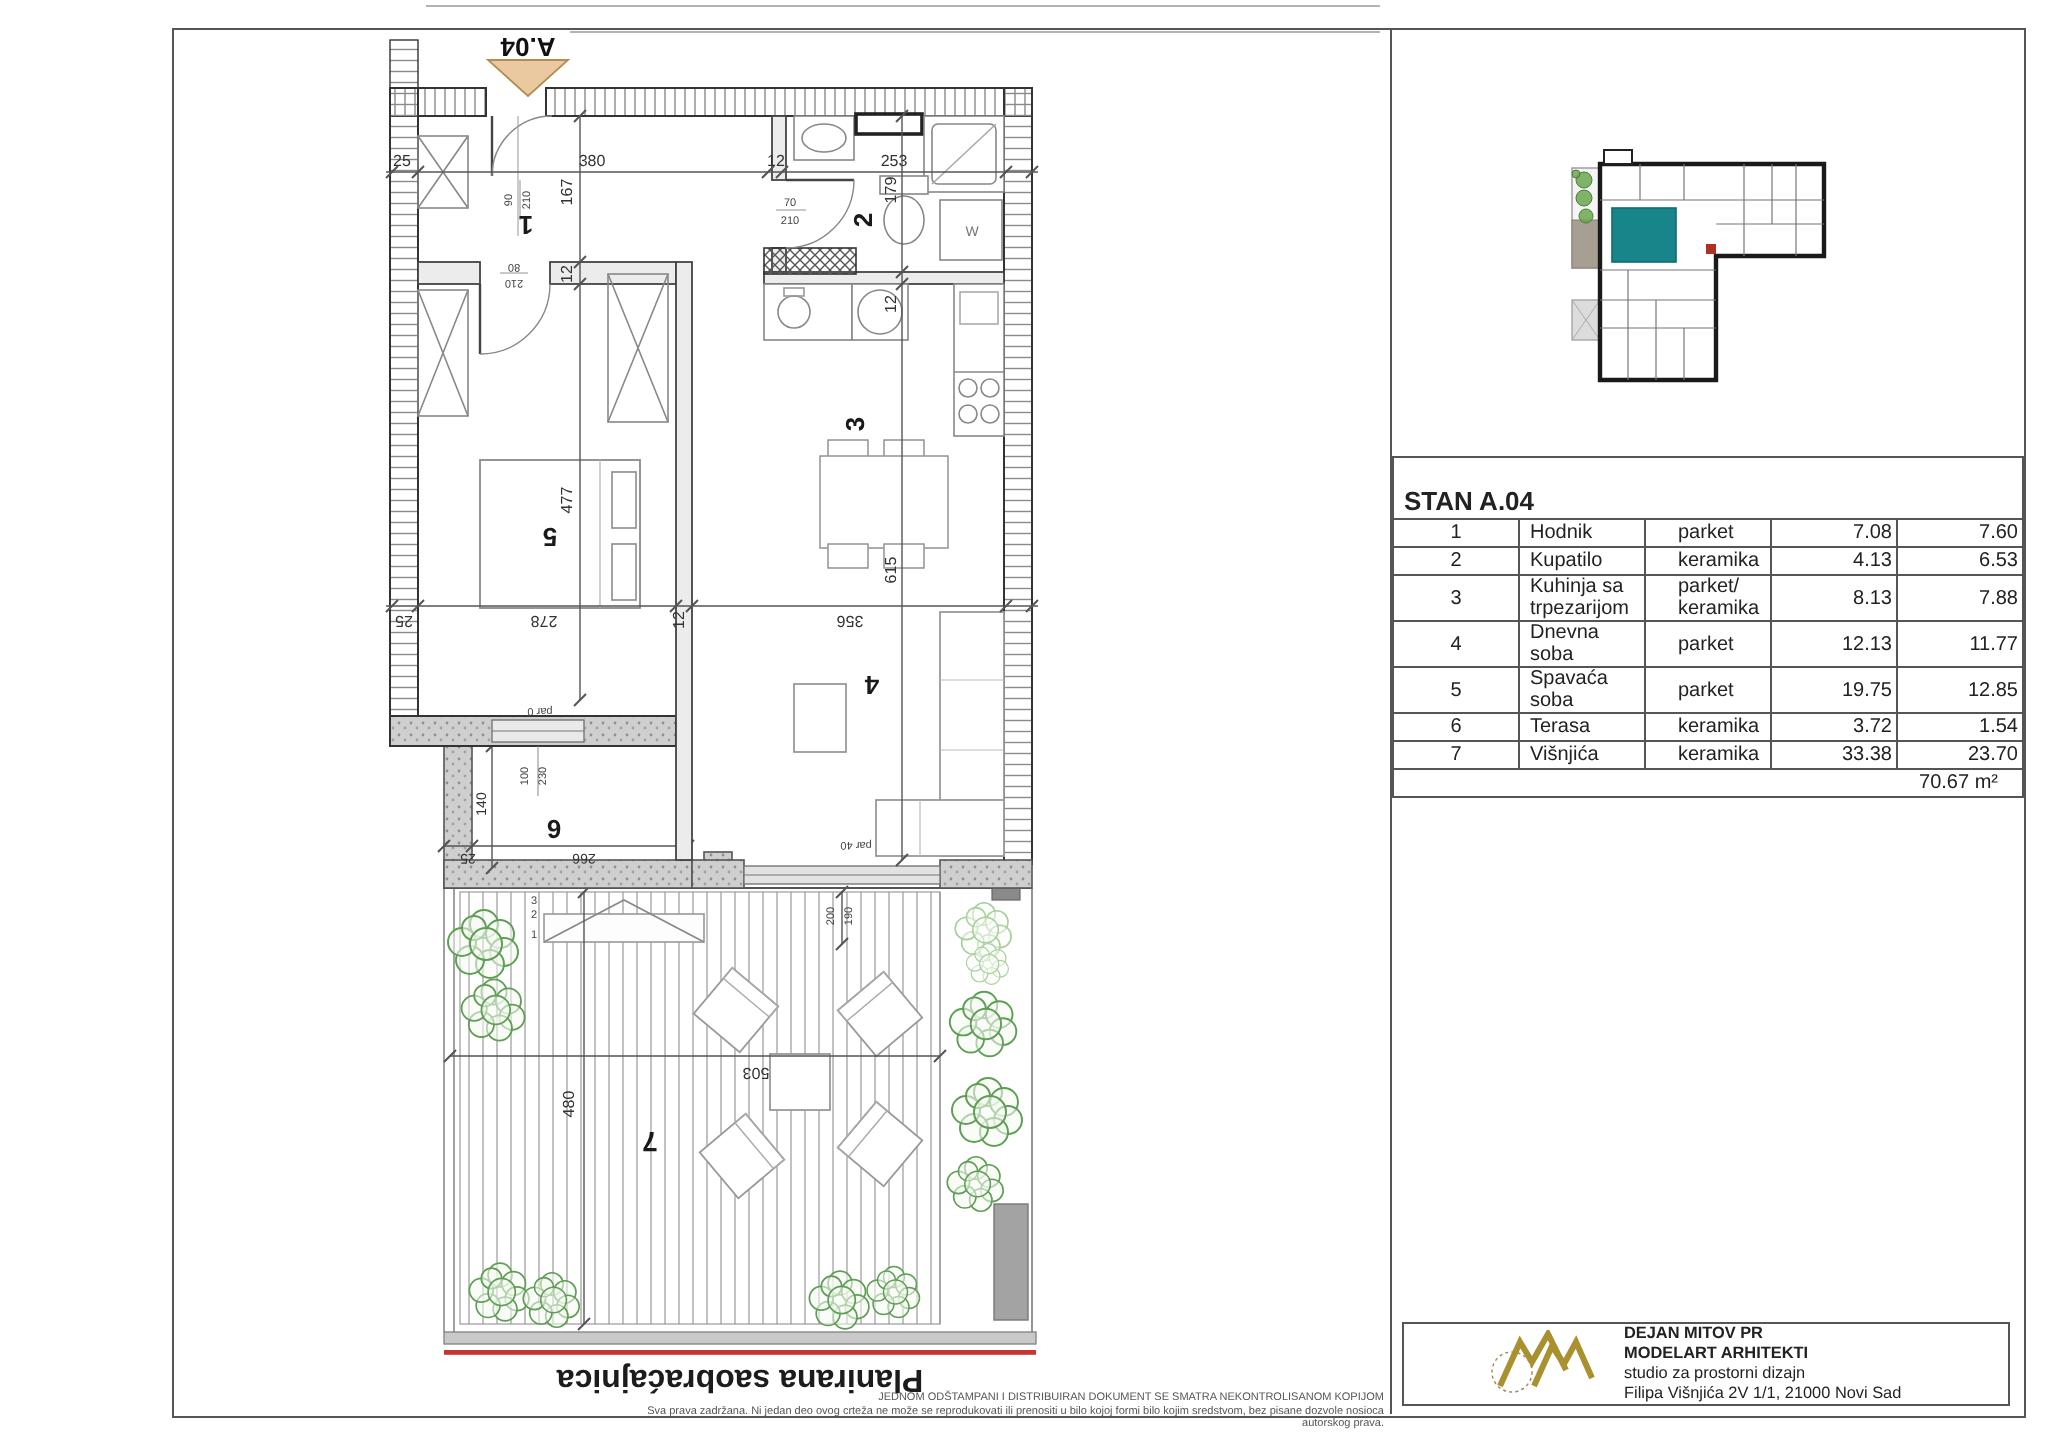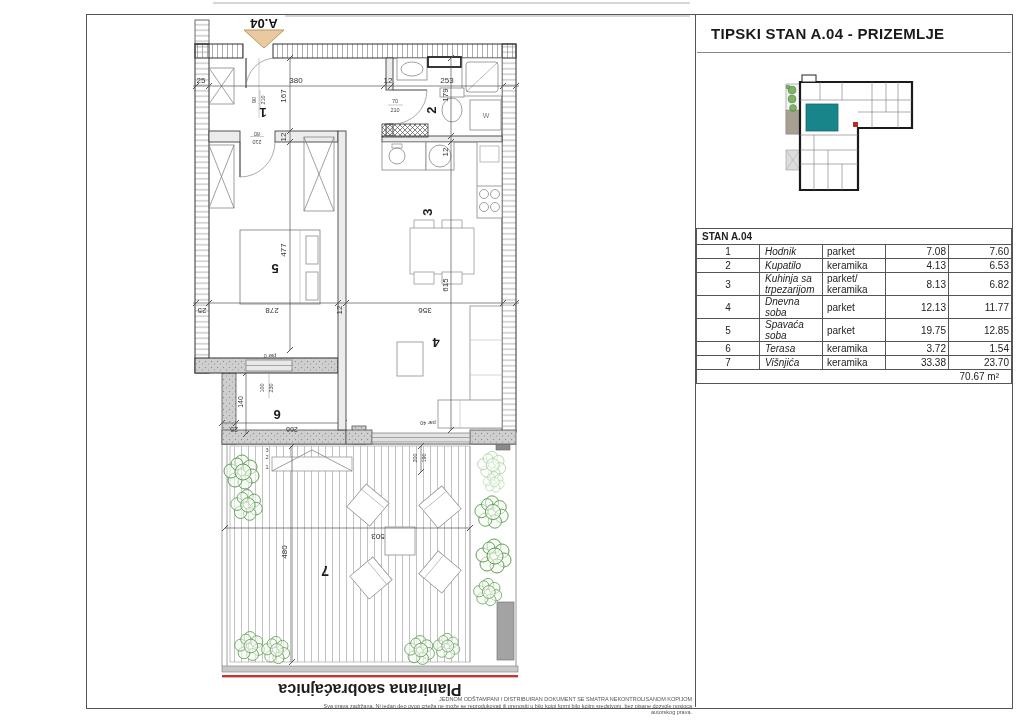--- a/index.html
+++ b/index.html
@@ -8,25 +8,25 @@
   .abs{position:absolute;}
   #sheet-border{left:86px;top:14px;width:925px;height:693px;border:1.2px solid #555;}
   #panel-divider{left:695px;top:14px;width:1.2px;height:693px;background:#555;}
   #title-box{left:697px;top:15px;width:314px;height:38px;border-bottom:1px solid #888;
              display:flex;align-items:center;padding-left:14px;box-sizing:border-box;}
   #title-box .t{font-size:15px;font-weight:bold;letter-spacing:.3px;color:#1a1a1a;}
   
   #area-table{left:696px;top:228px;width:316px;border-collapse:collapse;table-layout:fixed;
               font-size:10px;color:#222;}
   #area-table, #area-table td, #area-table th{border:1px solid #555;}
-  #area-table th{font-size:10px;text-align:left;padding:1px 0 1px 5px;height:13px;}
+  #area-table th{font-size:13px;text-align:left;padding:14px 0 1px 5px;height:13px;}
   #area-table td{height:13px;padding:0 2px;line-height:11px;}
   #area-table td.c0{text-align:center;}
-  #area-table td.c1{padding-left:5px;font-style:italic;}
-  #area-table td.c2{padding-left:4px;white-space:pre-line;}
+  #area-table td.c1{padding-left:5px;}
+  #area-table td.c2{padding-left:16px;white-space:pre-line;}
   #area-table td.c3,#area-table td.c4{text-align:right;}
   #total-row td{text-align:right;padding-right:12px;height:13px;}
   
   #footer-box{left:701px;top:661px;width:304px;height:42px;border:1px solid #555;
               display:flex;align-items:center;box-sizing:border-box;}
   #footer-logo{margin-left:40px;flex:0 0 auto;}
   #footer-text{margin-left:12px;font-size:8.2px;line-height:10.2px;color:#222;}
   #footer-text .b{font-weight:bold;}
   
   #road-label{left:220px;top:680px;width:300px;text-align:center;font-size:16px;font-weight:600;
@@ -329,23 +329,20 @@
           <circle cx="792" cy="99" r="4"></circle>
           <circle cx="793" cy="108" r="3.5"></circle>
           <circle cx="788" cy="87" r="2"></circle>
       </g>
     </g>
   </svg>
 
   <div class="abs" id="sheet-border"></div>
   <div class="abs" id="panel-divider"></div>
 
-  <div class="abs" id="title-box">
-    <span class="t">TIPSKI STAN A.04 - PRIZEMLJE</span>
-  </div>
 
   <table class="abs" id="area-table">
     <thead>
       <tr>
           <th colspan="5">STAN A.04</th>
         </tr>
     </thead>
     <tbody>
         <tr>
           <td class="c0">1</td>
@@ -360,21 +357,21 @@
           <td class="c2">keramika</td>
           <td class="c3">4.13</td>
           <td class="c4">6.53</td>
         </tr>
         <tr>
           <td class="c0">3</td>
           <td class="c1">Kuhinja sa trpezarijom</td>
           <td class="c2">parket/
 keramika</td>
           <td class="c3">8.13</td>
-          <td class="c4">6.82</td>
+          <td class="c4">7.88</td>
         </tr>
         <tr>
           <td class="c0">4</td>
           <td class="c1">Dnevna soba</td>
           <td class="c2">parket</td>
           <td class="c3">12.13</td>
           <td class="c4">11.77</td>
         </tr>
         <tr>
           <td class="c0">5</td>
@@ -402,14 +399,27 @@
       <tr id="total-row">
         <td colspan="5">70.67 m²</td>
       </tr>
     </tbody>
   </table>
 
   <div class="abs" id="road-label">Planirana saobraćajnica</div>
   <div class="abs tiny-line" id="tiny1">JEDNOM ODŠTAMPANI I DISTRIBUIRAN DOKUMENT SE SMATRA NEKONTROLISANOM KOPIJOM</div>
   <div class="abs tiny-line" id="tiny2">Sva prava zadržana. Ni jedan deo ovog crteža ne može se reprodukovati ili prenositi u bilo kojoj formi bilo kojim sredstvom, bez pisane dozvole nosioca autorskog prava.</div>
 
+  <div class="abs" id="footer-box">
+    <svg id="footer-logo" width="58" height="34" viewBox="0 0 58 34">
+      <circle cx="14" cy="21" r="10" fill="none" stroke="#9a8a55" stroke-width="0.7" stroke-dasharray="1.5,1.6"></circle>
+      <path d="M8,28 L18,6 L24,16 L32,2 L41,20" fill="none" stroke="#a9912f" stroke-width="3" stroke-linejoin="miter"></path>
+      <path d="M25,28 L34,8 L40,17 L46,6 L54,24" fill="none" stroke="#a9912f" stroke-width="3" stroke-linejoin="miter"></path>
+    </svg>
+    <div id="footer-text">
+      <div class="b">DEJAN MITOV PR</div>
+      <div class="b">MODELART ARHITEKTI</div>
+      <div>studio za prostorni dizajn</div>
+      <div>Filipa Višnjića 2V 1/1, 21000 Novi Sad</div>
+    </div>
+  </div>
 
 </div>
 
 </body></html>

